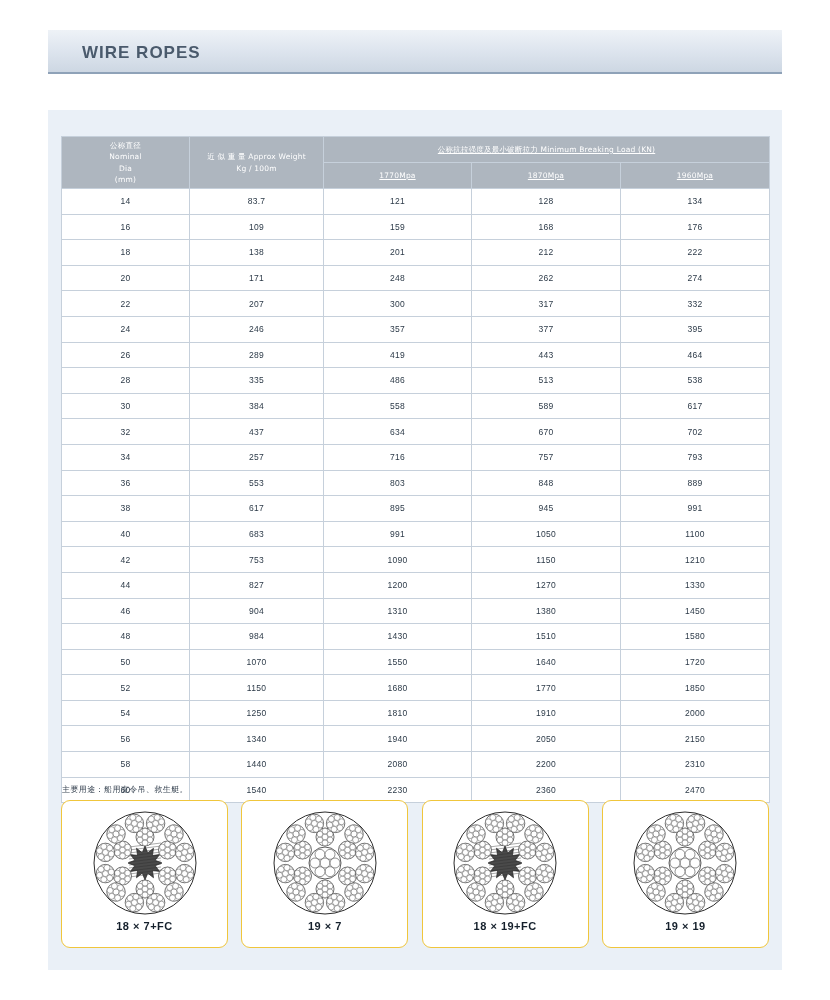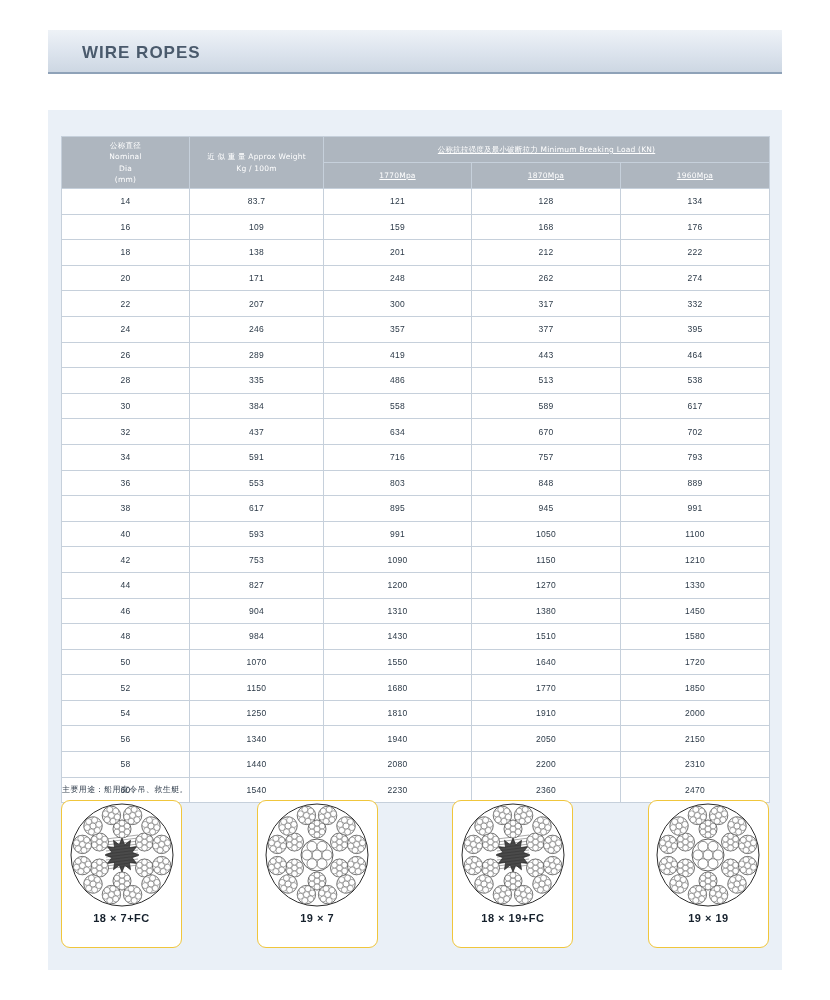--- a/index.html
+++ b/index.html
@@ -125,29 +125,29 @@
 
   
   .cards {
     position: absolute;
     left: 61px; top: 800px;
     width: 708px;
     display: flex;
     justify-content: space-between;
   }
   .card {
-    width: 121px; height: 148px;
+    width: 167px; height: 148px;
     background: #ffffff;
     border: 1.5px solid #f0c63c;
     border-radius: 9px;
     display: flex;
     flex-direction: column;
     align-items: center;
     justify-content: flex-start;
-    padding-top: 1px;
+    padding-top: 9px;
   }
   .card svg { display: block; }
   .card-label {
     margin-top: 4px;
     font-size: 11px;
     font-weight: bold;
     color: #15202c;
     letter-spacing: .5px;
   }
 </style>
@@ -257,42 +257,42 @@
         </tr>
         <tr>
           <td>32</td>
           <td>437</td>
           <td>634</td>
           <td>670</td>
           <td>702</td>
         </tr>
         <tr>
           <td>34</td>
-          <td>591</td>
+          <td>257</td>
           <td>716</td>
           <td>757</td>
           <td>793</td>
         </tr>
         <tr>
           <td>36</td>
           <td>553</td>
           <td>803</td>
           <td>848</td>
           <td>889</td>
         </tr>
         <tr>
           <td>38</td>
           <td>617</td>
           <td>895</td>
           <td>945</td>
           <td>991</td>
         </tr>
         <tr>
           <td>40</td>
-          <td>593</td>
+          <td>683</td>
           <td>991</td>
           <td>1050</td>
           <td>1100</td>
         </tr>
         <tr>
           <td>42</td>
           <td>753</td>
           <td>1090</td>
           <td>1150</td>
           <td>1210</td>

